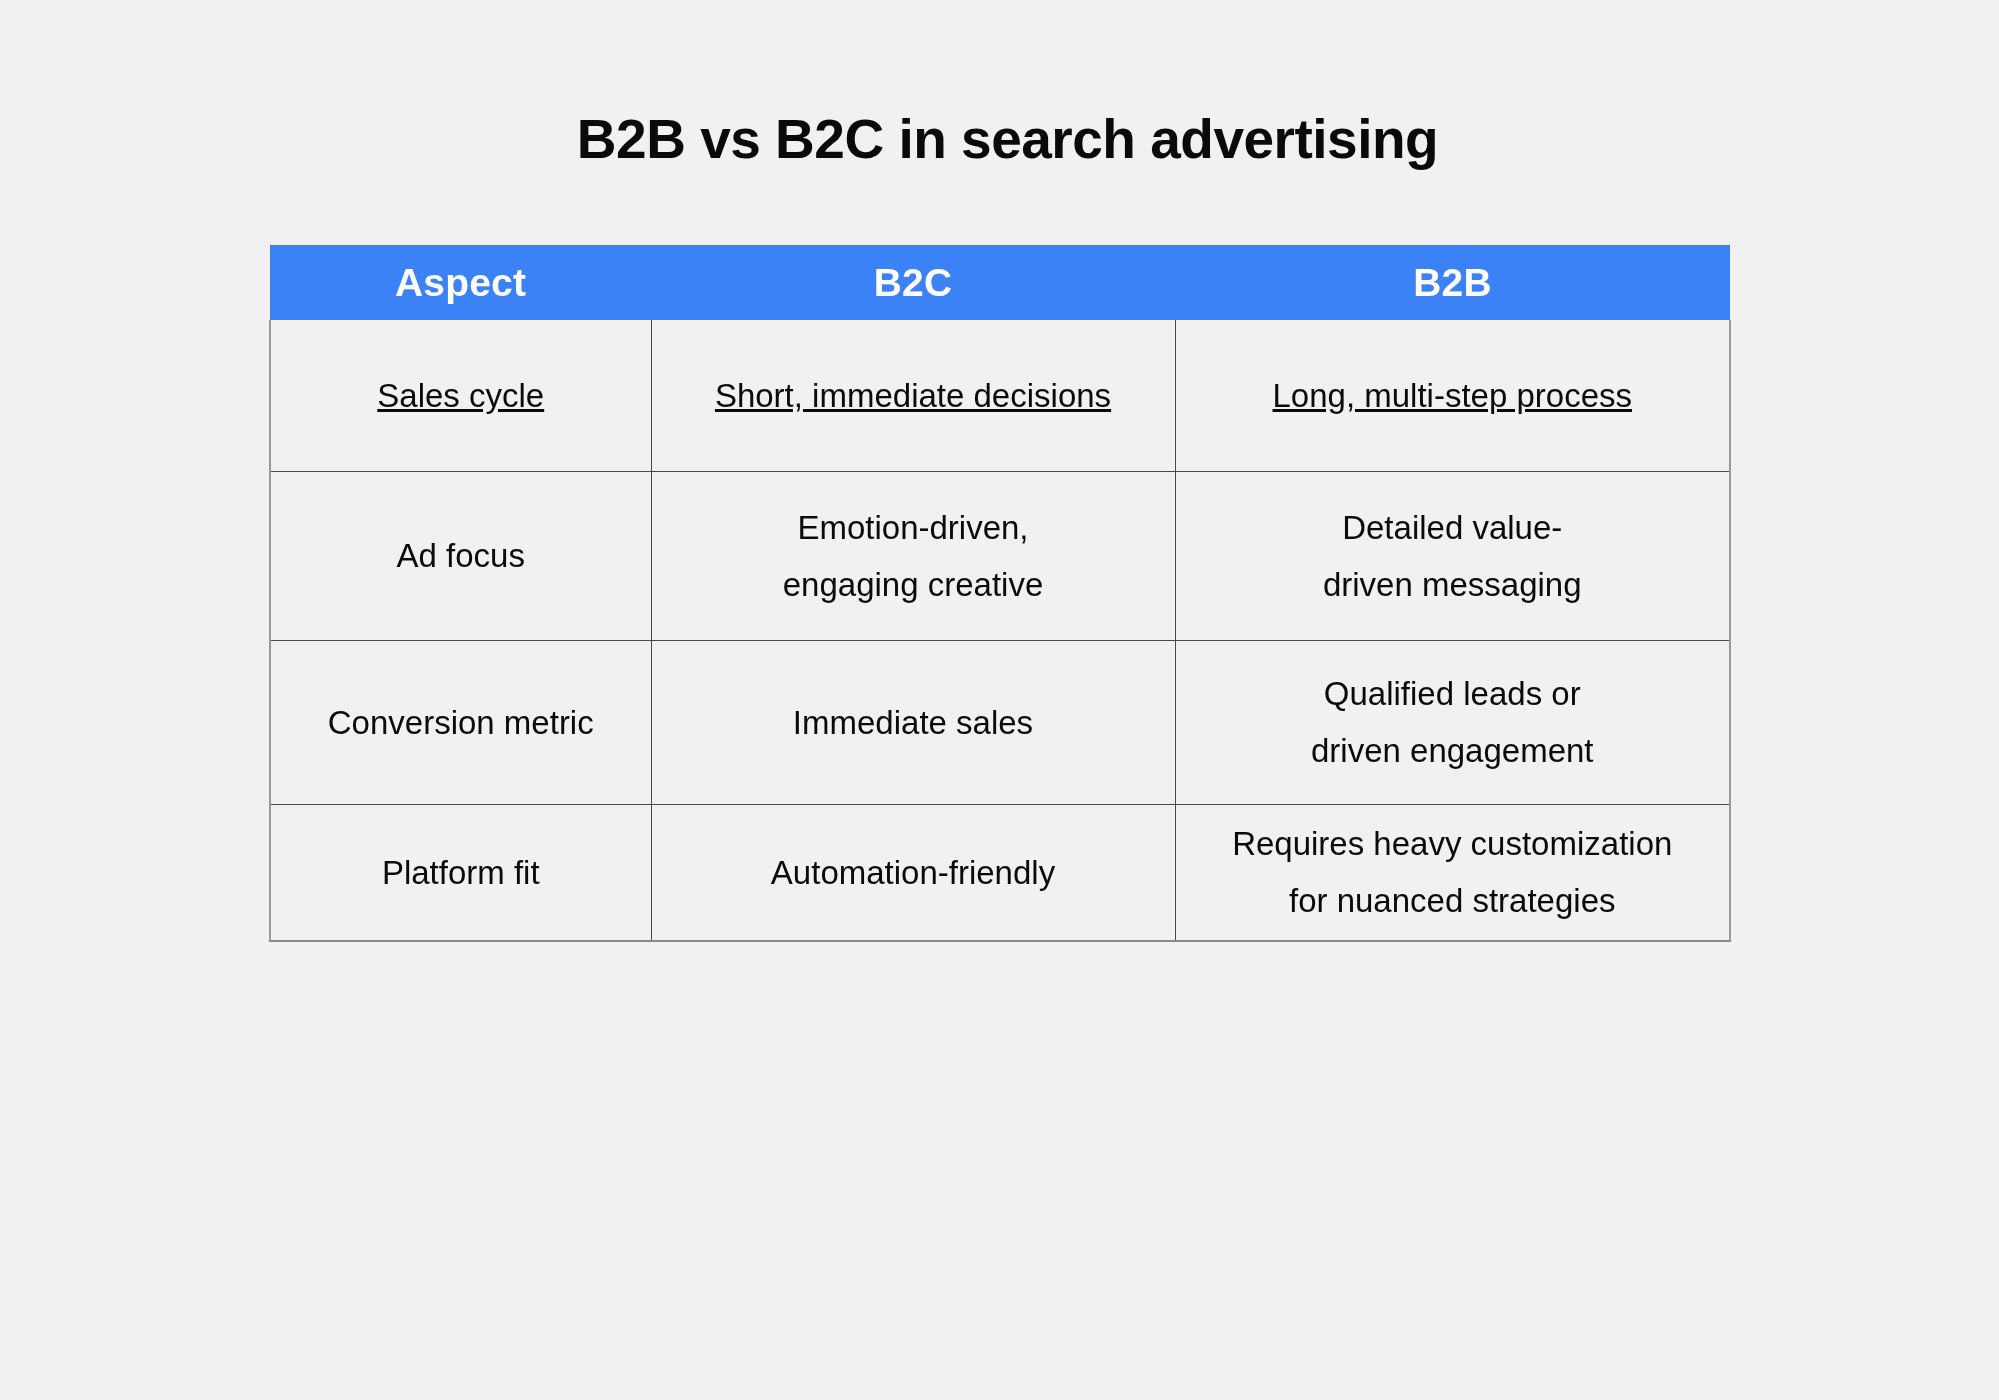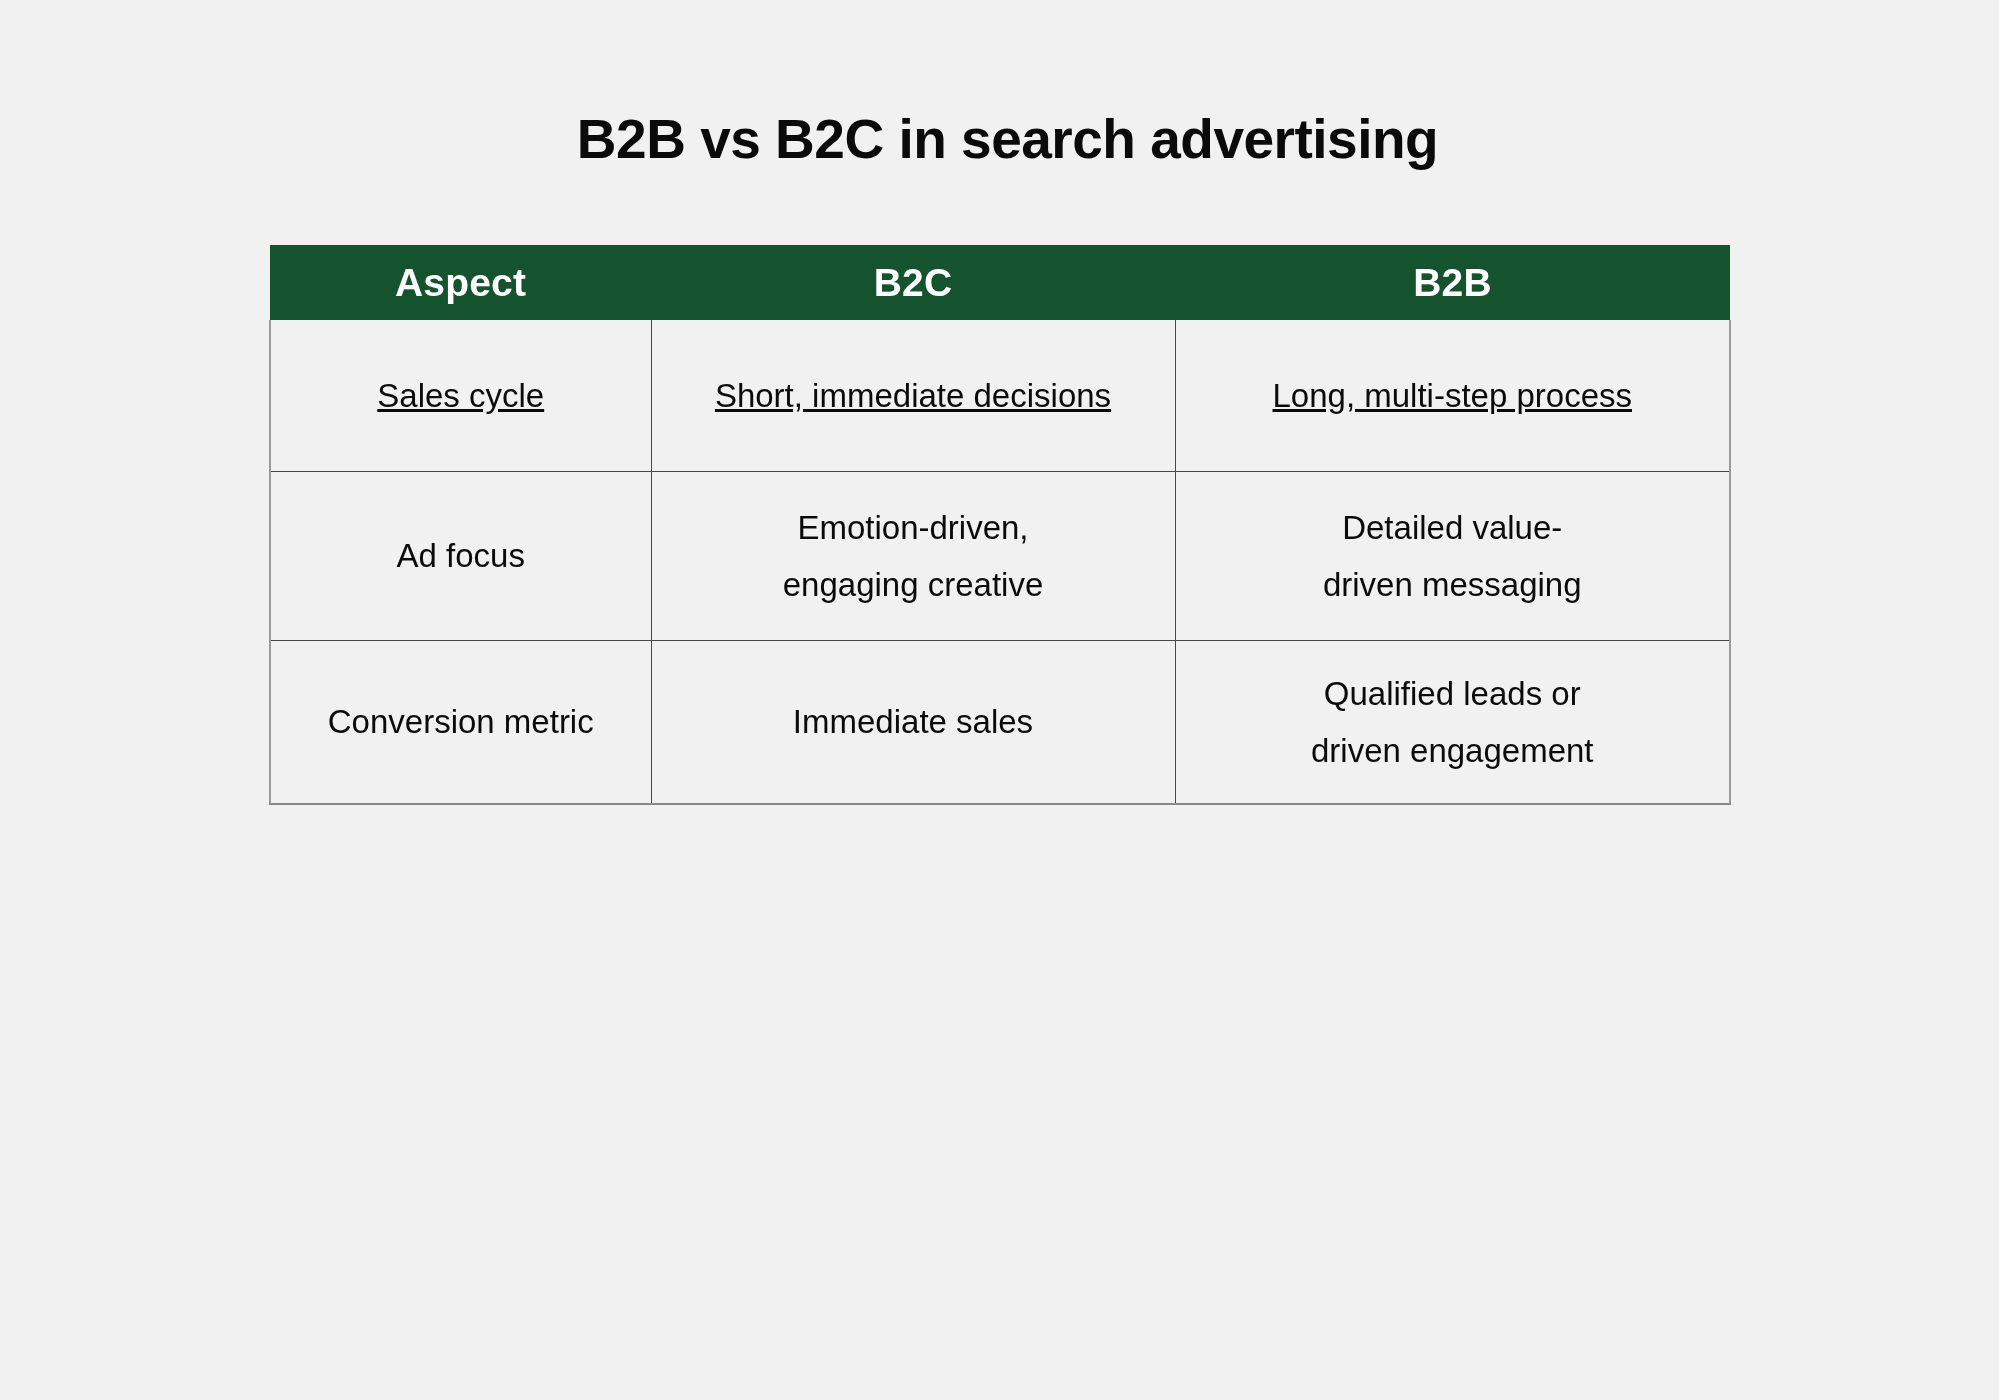--- a/index.html
+++ b/index.html
@@ -36,21 +36,21 @@
     }
     table {
       border-collapse: collapse;
       width: 1460px;
       table-layout: fixed;
     }
     col.c1 { width: 381px; }
     col.c2 { width: 524px; }
     col.c3 { width: 555px; }
     thead th {
-      background: #14532d;
+      background: #3b82f6;
       color: #ffffff;
       font-weight: bold;
       font-size: 39px;
       height: 75px;
       padding: 0;
       text-align: center;
       vertical-align: middle;
       border: none;
       letter-spacing: 0.2px;
     }
@@ -128,15 +128,25 @@
       <tr class="r5">
         <td>Conversion metric</td>
         <td>
           <span class="line">Immediate sales</span>
         </td>
         <td>
           <span class="line">Qualified leads or</span>
           <span class="line">driven engagement</span>
         </td>
       </tr>
+      <tr class="r6">
+        <td>Platform fit</td>
+        <td>
+          <span class="line">Automation-friendly</span>
+        </td>
+        <td>
+          <span class="line">Requires heavy customization</span>
+          <span class="line">for nuanced strategies</span>
+        </td>
+      </tr>
     </tbody>
   </table>
 </div>
 
 </body></html>

